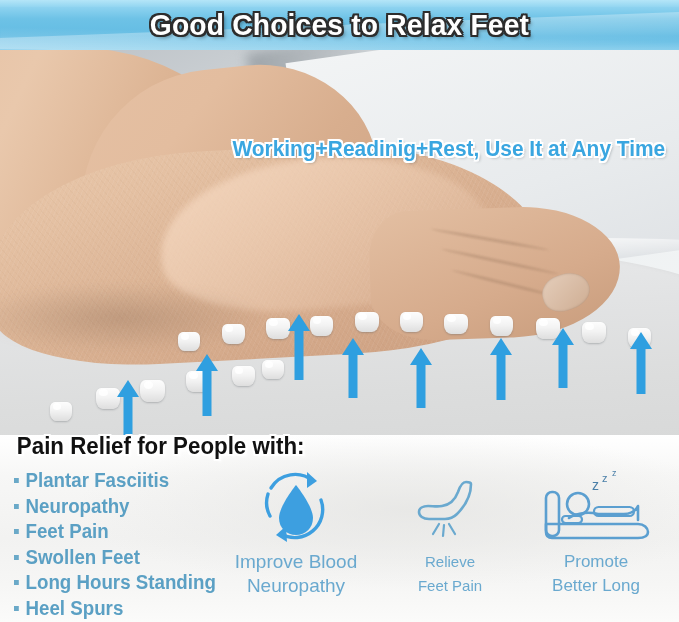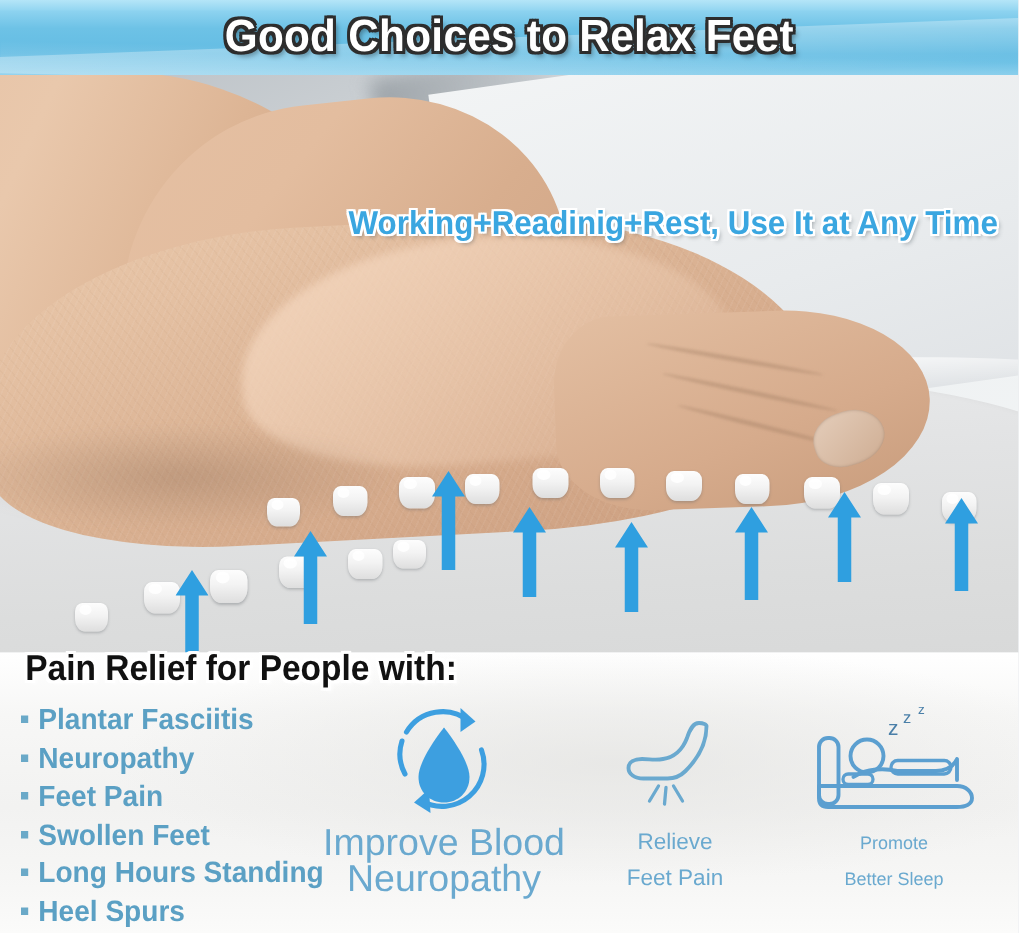--- a/index.html
+++ b/index.html
@@ -207,24 +207,24 @@
   .benefit{
     display:flex;flex-direction:column;align-items:center;
   }
   .b1{width:182px;}
   .b2{width:126px;}
   .b3{width:166px;}
   .benefit .icon{height:84px;display:flex;align-items:center;justify-content:center;}
   .benefit .label{
     text-align:center;color:#6aa9cf;
     font-family:"Liberation Sans",sans-serif;font-weight:normal;
-    font-size:25px;line-height:24px;
+    font-size:19px;line-height:24px;
   }
   .b2 .label{font-size:15px;}
-  .b3 .label{font-size:12px;}
+  .b3 .label{font-size:17px;}
 </style>
 </head>
 <body>
 
 <div id="page">
 
   <div class="header-banner">
     <div class="hl-top"></div>
     <div class="sheen"></div>
     <div class="sheen2"></div>
@@ -392,19 +392,19 @@
           <rect x="8" y="24" width="13" height="44" rx="6" fill="none" stroke="#5b9fd0" stroke-width="2.6"></rect>
           <circle cx="40" cy="36" r="11" fill="none" stroke="#5b9fd0" stroke-width="2.6"></circle>
           <path d="M31 50 C40 44 52 44 60 46 L86 46 C94 46 98 42 100 38 L100 52" fill="none" stroke="#5b9fd0" stroke-width="2.6" stroke-linejoin="round" stroke-linecap="round"></path>
           <rect x="56" y="39" width="40" height="9" rx="4.5" fill="none" stroke="#5b9fd0" stroke-width="2.2"></rect>
           <rect x="24" y="48" width="20" height="7" rx="3.5" fill="none" stroke="#5b9fd0" stroke-width="2.2"></rect>
           <path d="M8 56 L100 56 C106 56 110 60 110 64 C110 68 106 70 100 70 L14 70 C10 70 8 68 8 64 Z" fill="none" stroke="#5b9fd0" stroke-width="2.6" stroke-linejoin="round"></path>
         </svg>
       </div>
       <div class="label">
         <span>Promote</span><br>
-        <span>Better Sleep</span>
+        <span>Better Long</span>
       </div>
     </div>
 
   </div>
 
 </div>
 
 </body></html>

